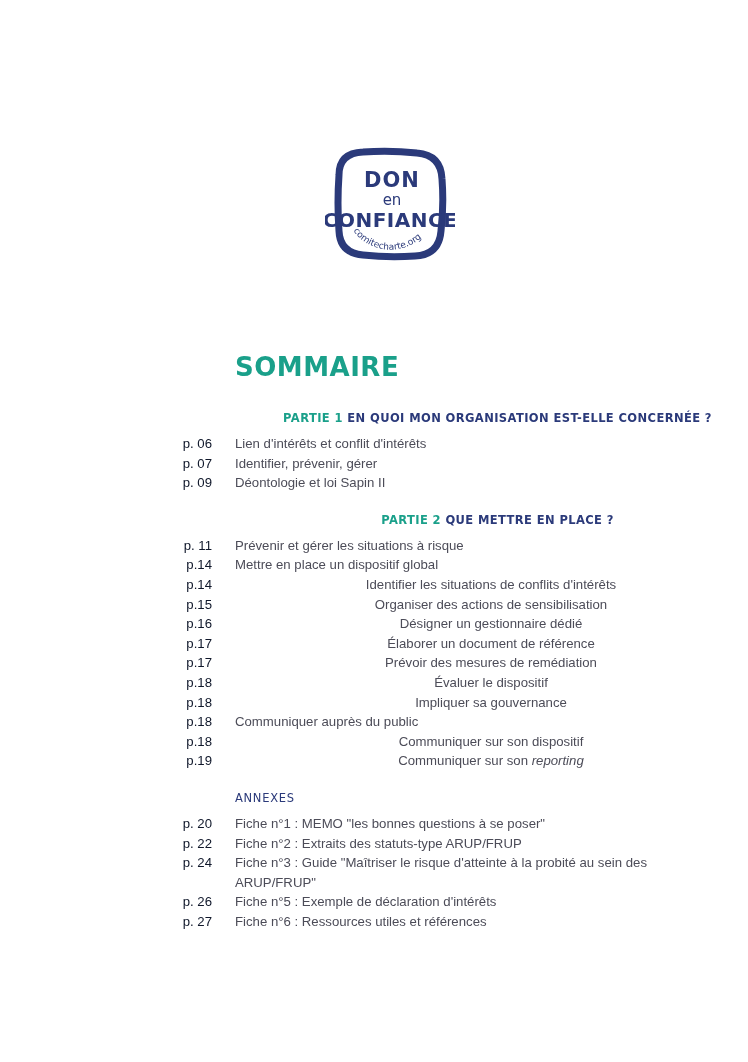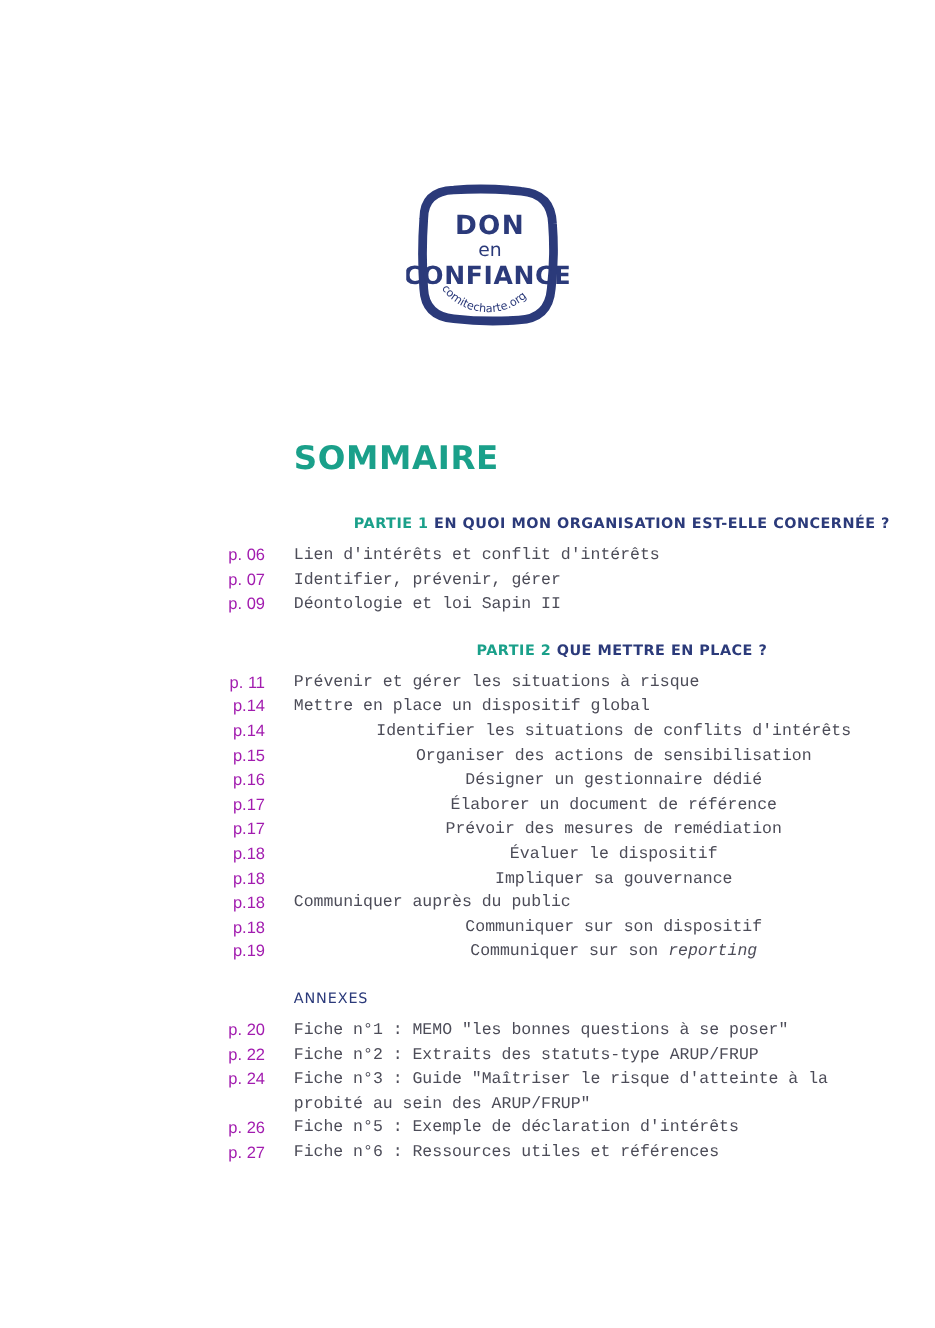--- a/index.html
+++ b/index.html
@@ -89,29 +89,28 @@
     align-items: flex-start;
     line-height: 19.6px;
     font-size: 13.2px;
     color: #4c4c58;
   }
   .row .page-no {
     width: 200px;
     min-width: 200px;
     text-align: right;
     padding-right: 0;
-    color: #a21caf;
+    color: #0f172a;
     font-size: 13.2px;
     white-space: nowrap;
   }
   .row .entry {
     margin-left: 23px;
     flex: 1;
     max-width: 440px;
-    font-family: Liberation Mono, monospace;
   }
   .row.indent .entry {
     margin-left: 59px;
     text-align: center;
   }
   .row .entry i {
     font-style: italic;
   }
 </style>
 </head>

